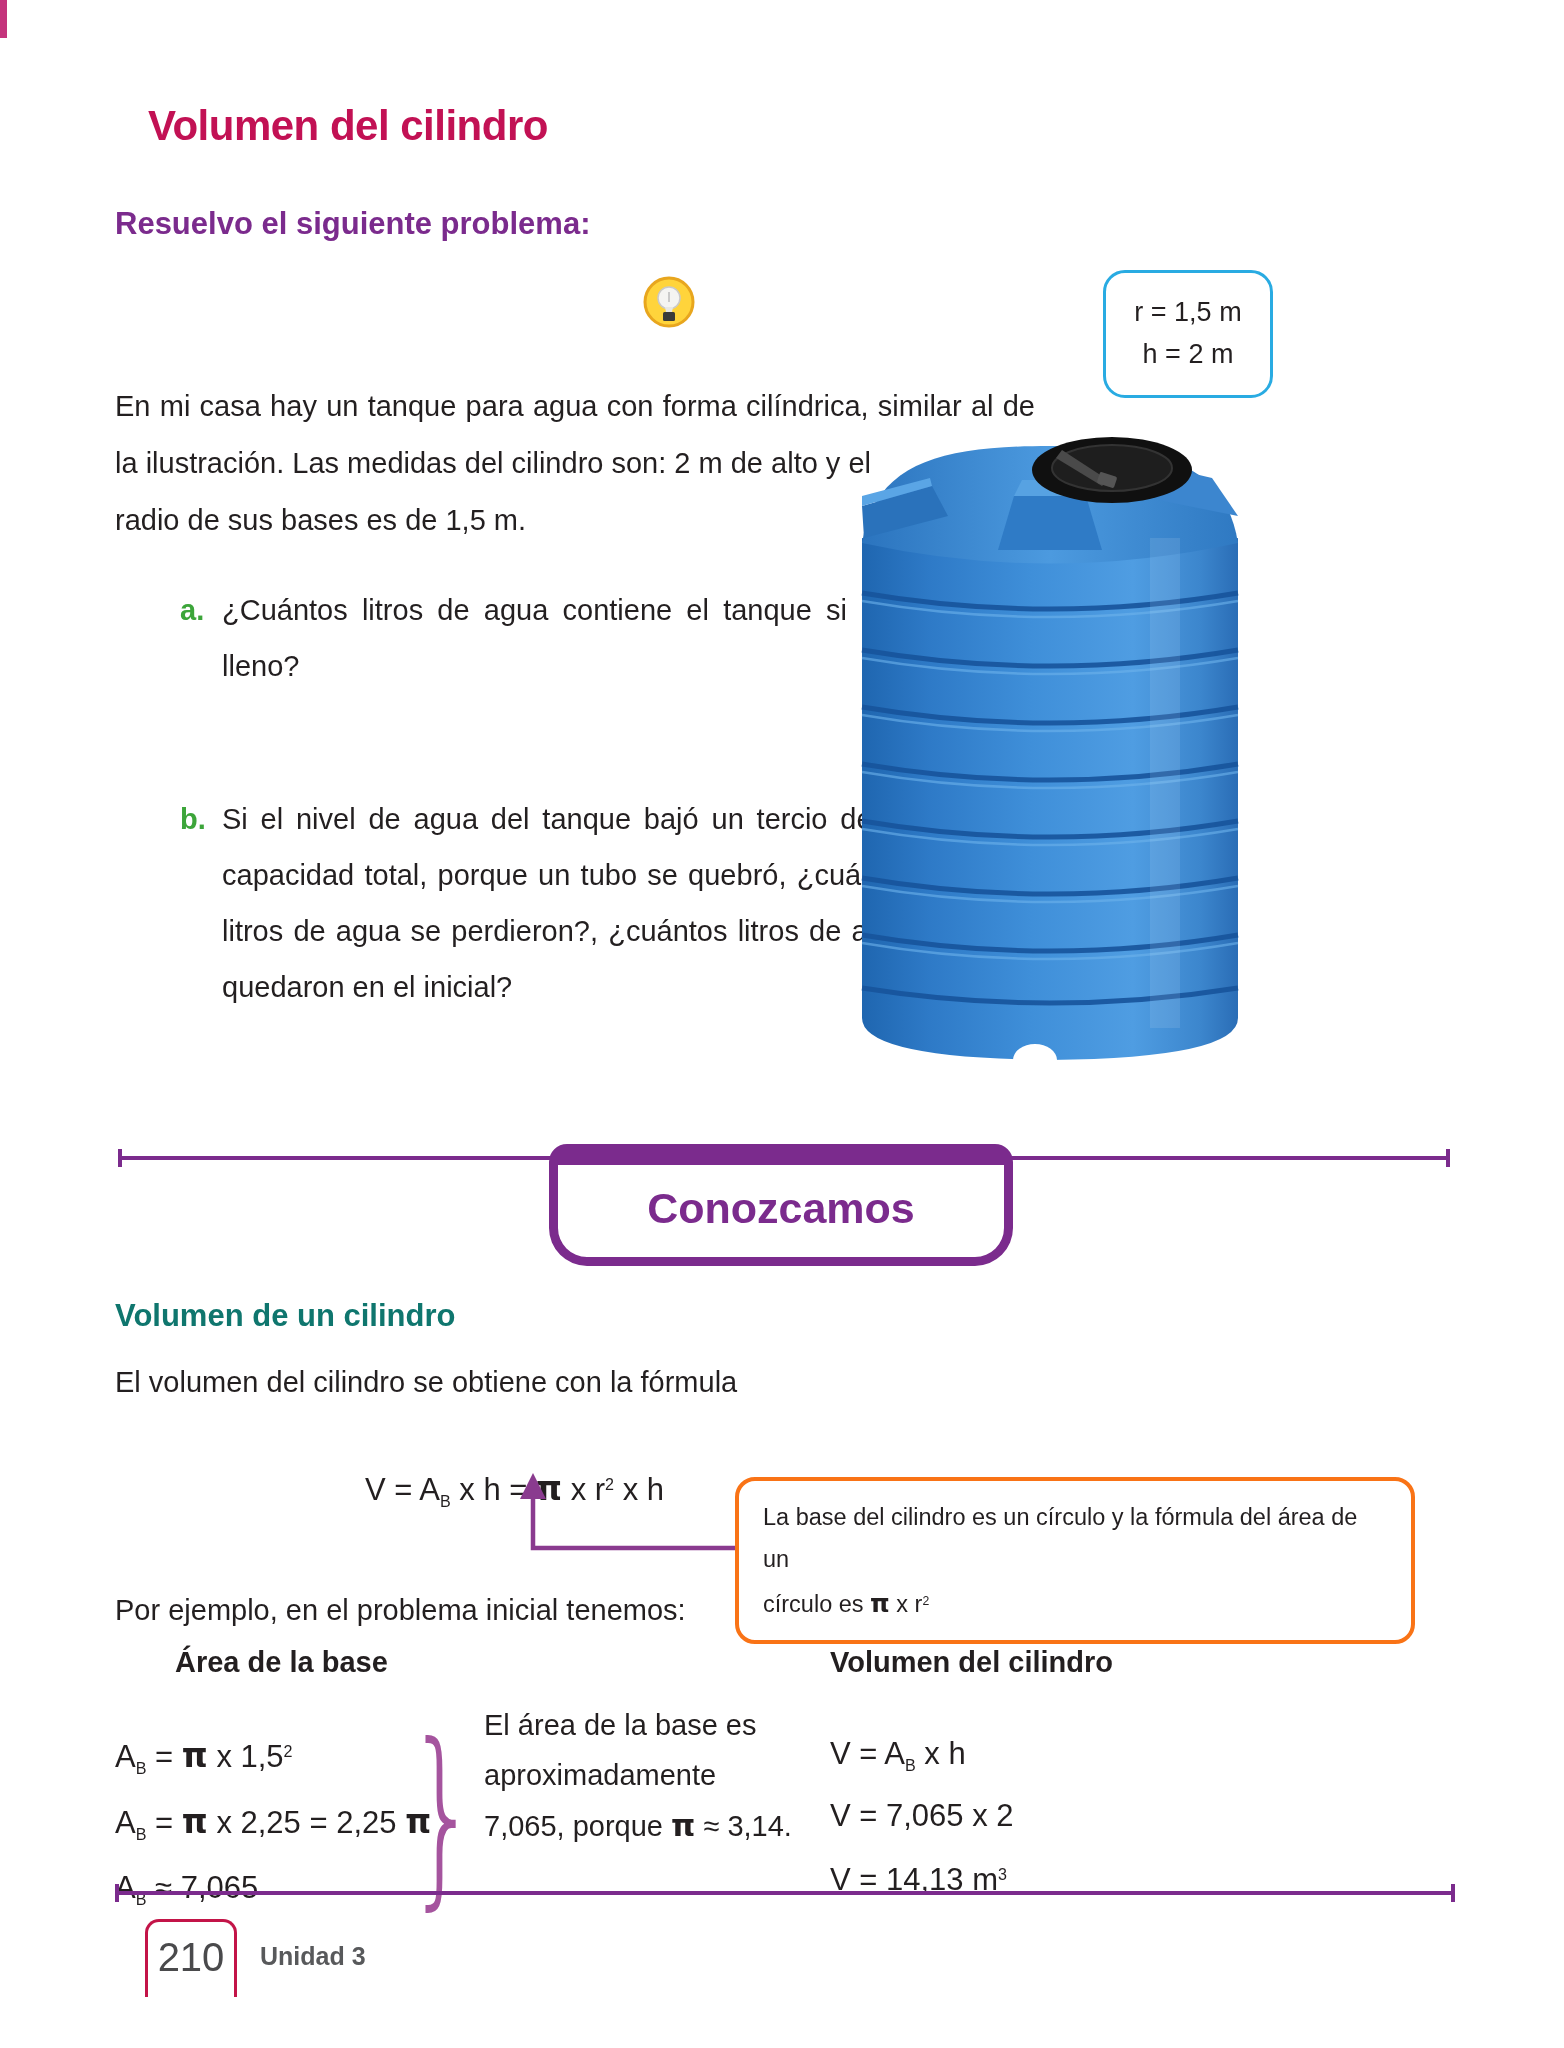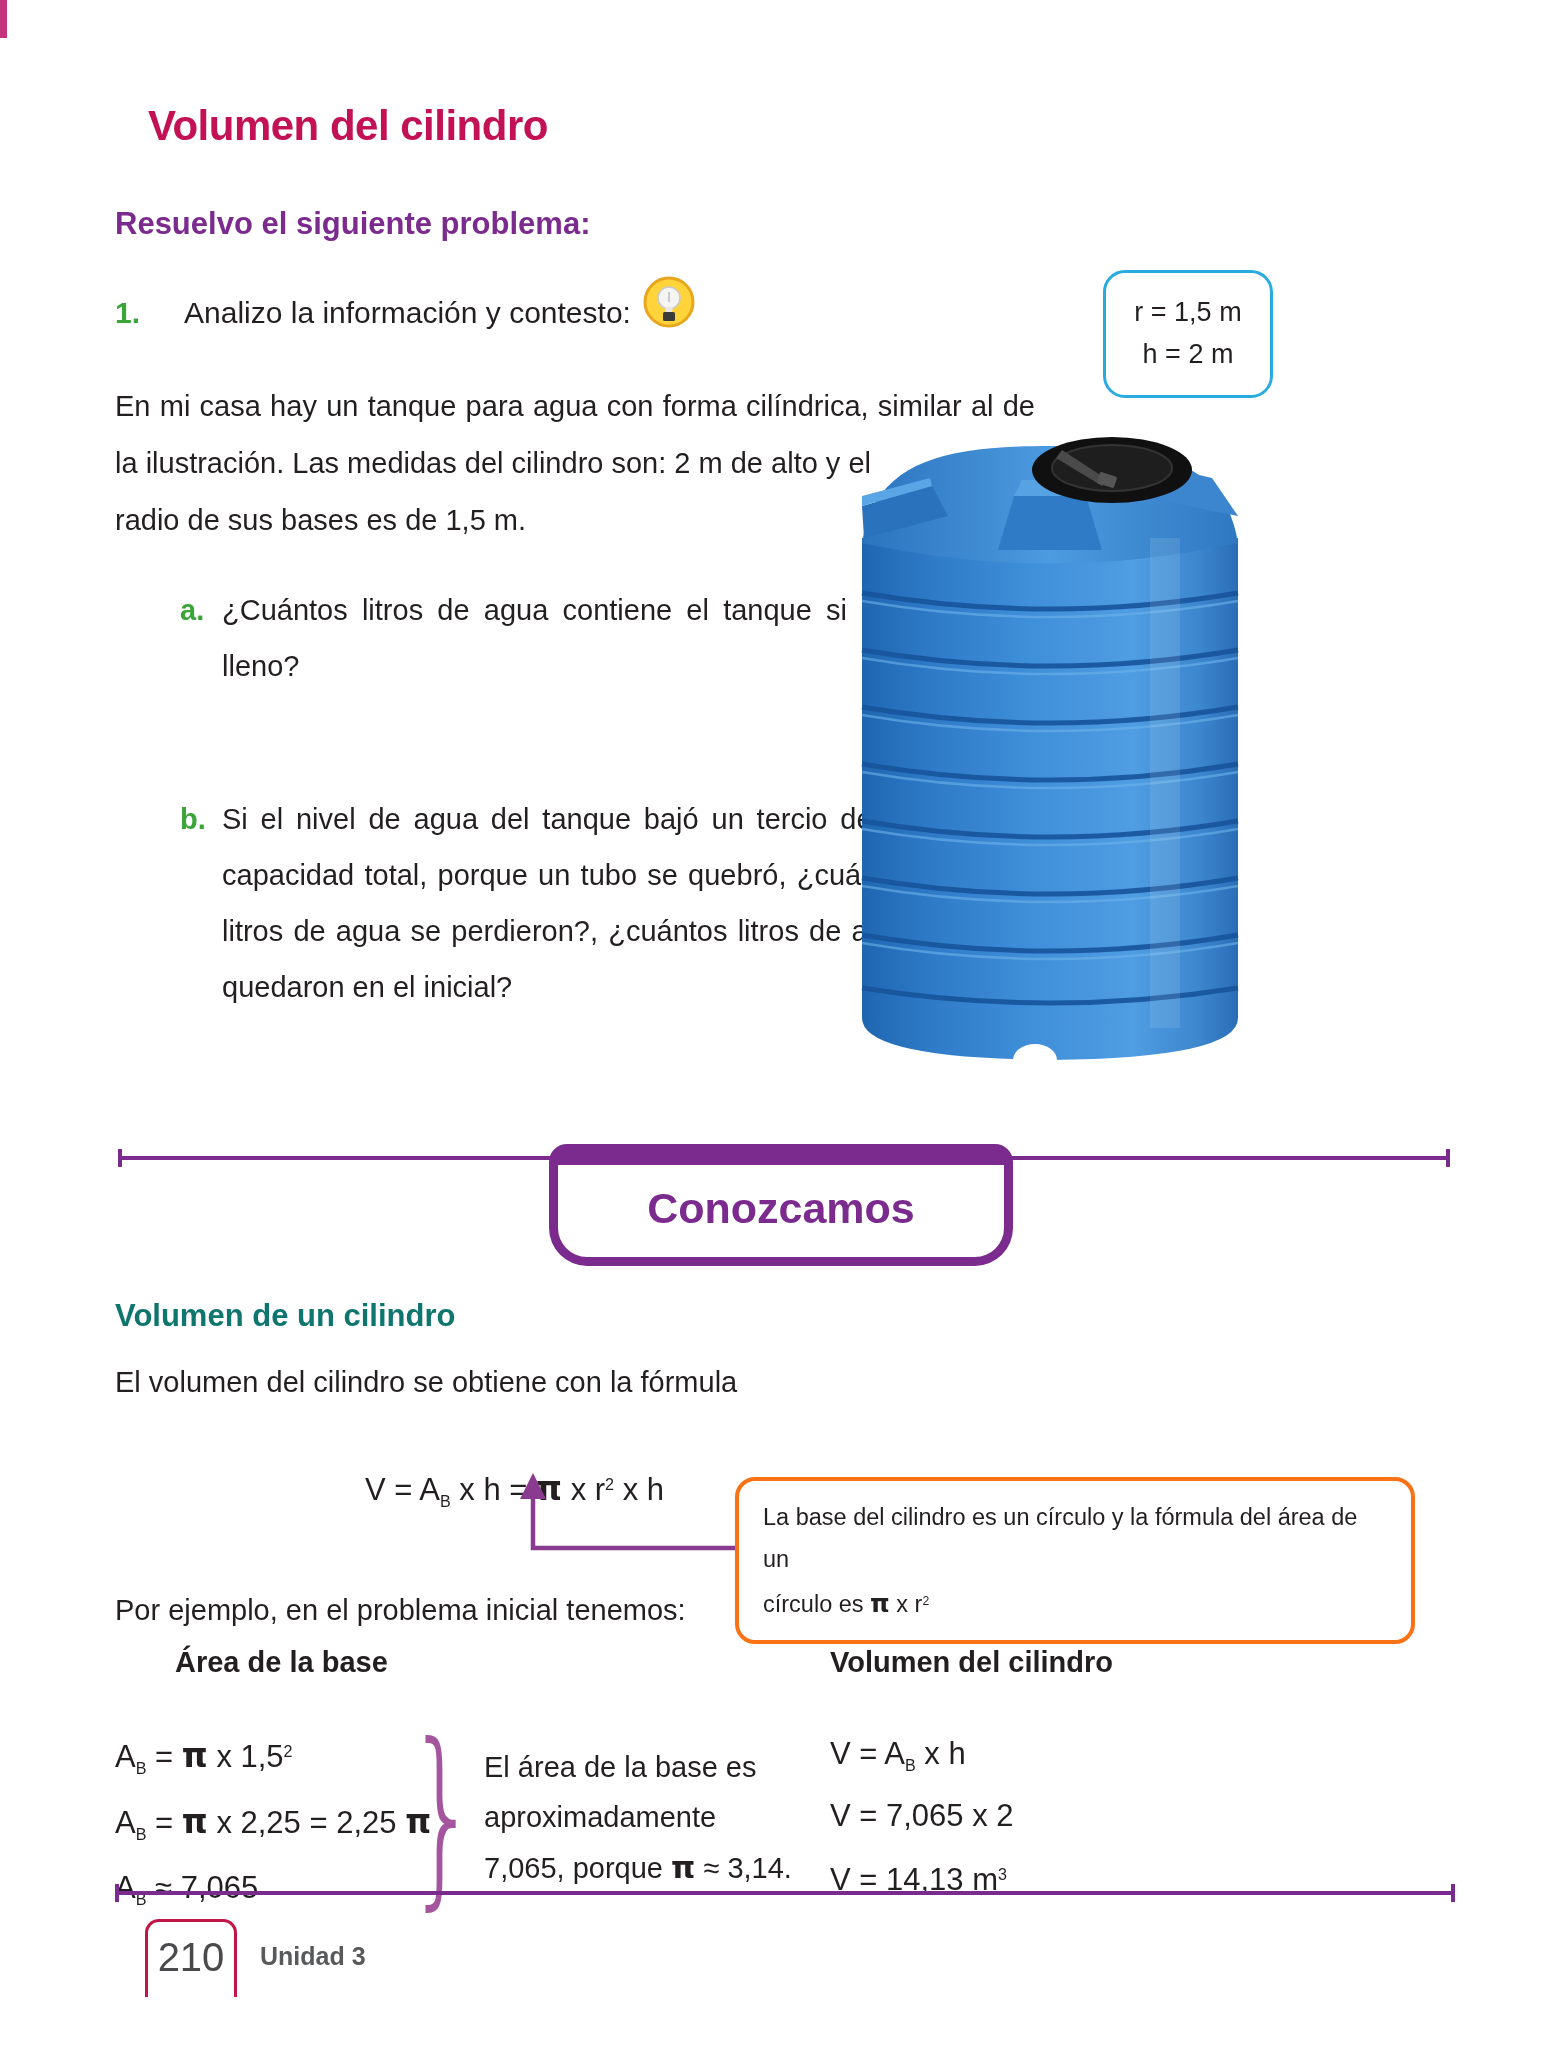--- a/index.html
+++ b/index.html
@@ -35,40 +35,37 @@
   .f-main{left:365px;top:1435px;}
   .callout{left:735px;top:1477px;width:680px;border:4px solid #f97316;border-radius:20px;
            padding:15px 24px;font-size:23.5px;line-height:42px;box-sizing:border-box;background:#fff;}
   .por-ej{left:115px;top:1594px;font-size:29px;}
   .col-h{font-size:29px;font-weight:bold;}
   .tk-sub{font-size:.52em;vertical-align:-.45em;}
   .tk-sup{font-size:.52em;vertical-align:.6em;}
   .tk-pi{font-weight:800;font-size:1.06em;font-family:"DejaVu Sans",sans-serif;}
   .brace{left:406px;top:1732px;font-size:192px;line-height:168px;color:#A5549E;
          transform:scaleX(.6);transform-origin:left center;font-family:"DejaVu Sans",sans-serif;font-weight:200;}
-  .note{left:484px;top:1742px;font-size:29px;line-height:50px;}
+  .note{left:484px;top:1700px;font-size:29px;line-height:50px;}
   .pgbox{left:145px;top:1919px;width:92px;height:78px;border:3px solid #C31448;border-bottom:none;
          border-radius:14px 14px 0 0;text-align:center;font-size:40px;color:#4A4A4C;line-height:70px;box-sizing:border-box;}
   .unit{left:260px;top:1942px;font-size:25px;font-weight:bold;color:#58595B;}
   .edge-mark{left:0;top:0;width:7px;height:38px;background:#C4347C;}
 </style>
 </head>
 <body>
 
 <div id="page">
 
   <div class="abs edge-mark"></div>
 
   <div class="abs title">Volumen del cilindro</div>
 
   <div class="abs subtitle">Resuelvo el siguiente problema:</div>
 
-  <div class="abs item1">
-    <span class="num green">1.</span><span>Analizo la información y contesto:</span>
-  </div>
 
   <svg class="abs bulb" width="52" height="52" viewBox="0 0 52 52">
     <circle cx="26" cy="26" r="24" fill="#FFD43B" stroke="#E8A61E" stroke-width="3"></circle>
     <circle cx="26" cy="22" r="11" fill="#F4F4F2" stroke="#C9C9C9" stroke-width="1.5"></circle>
     <path d="M22,31 L30,31 L29,36 L23,36 Z" fill="#E8E8E4"></path>
     <rect x="20" y="36" width="12" height="9" rx="1.5" fill="#3A3A3A"></rect>
     <line x1="26" y1="16" x2="26" y2="26" stroke="#BBBBBB" stroke-width="1.5"></line>
   </svg>
 
   <div class="abs para">

